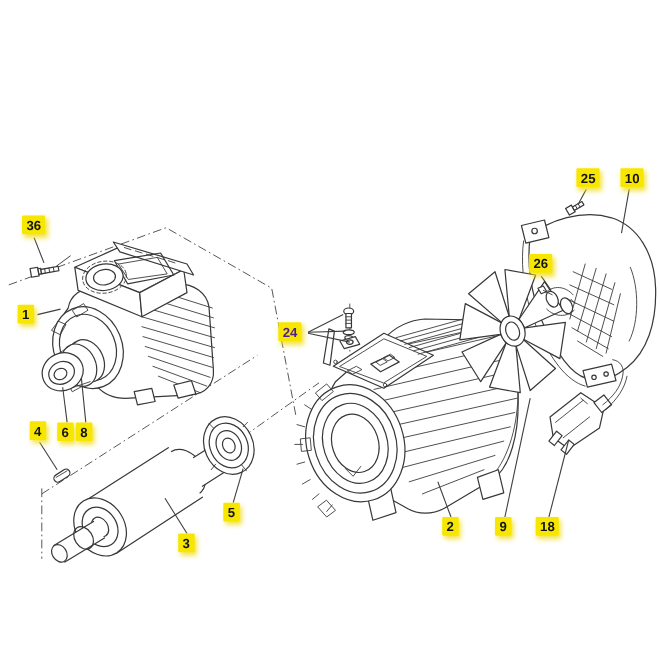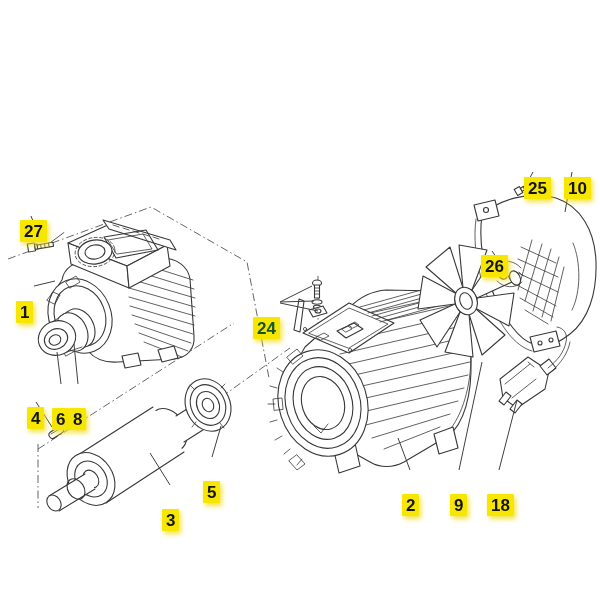--- a/index.html
+++ b/index.html
@@ -3,28 +3,27 @@
 <meta charset="utf-8">
 <style>
   html,body{margin:0;padding:0;width:600px;height:600px;background:#fff;overflow:hidden;}
   .stage{position:relative;width:600px;height:600px;font-family:"Liberation Sans",sans-serif;}
   .stage svg{position:absolute;left:0;top:0;}
   .plabel{
     position:absolute;
     background:#f7e600;
     color:#141414;
     font-weight:bold;
-    font-size:17px;
+    font-size:12px;
     line-height:1;
     padding:3px 4px 2px 4px;
     border-radius:1px;
     box-shadow:2px 3px 5px rgba(240,220,20,.8);
     letter-spacing:0px;
     user-select:none;
-    margin-top:24px;
   }
   .art{stroke:#383838;stroke-width:1.1;fill:none;stroke-linecap:round;stroke-linejoin:round;}
   .wfill{fill:#ffffff;}
   .dashdot{stroke:#555;stroke-width:0.9;fill:none;stroke-dasharray:8 3 1.5 3;}
   .leader{stroke:#3f3f3f;stroke-width:1;fill:none;}
   .thin{stroke-width:0.8;}
 </style>
 </head>
 <body>
 
@@ -225,28 +224,28 @@
         <line x1="410" y1="470" x2="398" y2="438" class="leader"></line>
         <line x1="459" y1="470" x2="482" y2="362" class="leader"></line>
         <line x1="499" y1="470" x2="517" y2="400" class="leader"></line>
         <line x1="492" y1="251" x2="501" y2="264" class="leader"></line>
         <line x1="533" y1="172" x2="526" y2="185" class="leader"></line>
         <line x1="572" y1="172" x2="565" y2="212" class="leader"></line>
       </g>
 </svg>
 
 <div id="labels-layer">
-      <div class="plabel" style="left: 20px; top: 196px; background: rgb(247, 230, 0); color: rgb(20, 20, 20);">27</div>
+      <div class="plabel" style="left: 20px; top: 196px; background: rgb(247, 230, 0); color: rgb(20, 20, 20);">36</div>
       <div class="plabel" style="left: 16px; top: 277px; background: rgb(247, 230, 0); color: rgb(20, 20, 20);">1</div>
       <div class="plabel" style="left: 27px; top: 383px; background: rgb(247, 230, 0); color: rgb(20, 20, 20);">4</div>
       <div class="plabel" style="left: 52px; top: 384px; background: rgb(247, 230, 0); color: rgb(20, 20, 20);">6</div>
       <div class="plabel" style="left: 69px; top: 384px; background: rgb(247, 230, 0); color: rgb(20, 20, 20);">8</div>
       <div class="plabel" style="left: 162px; top: 485px; background: rgb(247, 230, 0); color: rgb(20, 20, 20);">3</div>
       <div class="plabel" style="left: 203px; top: 457px; background: rgb(247, 230, 0); color: rgb(20, 20, 20);">5</div>
-      <div class="plabel" style="left: 253px; top: 293px; background: rgb(247, 230, 0); color: #14532d;">24</div>
+      <div class="plabel" style="left: 253px; top: 293px; background: rgb(247, 230, 0); color: #4c1d95;">24</div>
       <div class="plabel" style="left: 402px; top: 470px; background: rgb(247, 230, 0); color: rgb(20, 20, 20);">2</div>
       <div class="plabel" style="left: 450px; top: 470px; background: rgb(247, 230, 0); color: rgb(20, 20, 20);">9</div>
       <div class="plabel" style="left: 487px; top: 470px; background: rgb(247, 230, 0); color: rgb(20, 20, 20);">18</div>
       <div class="plabel" style="left: 481px; top: 231px; background: rgb(247, 230, 0); color: rgb(20, 20, 20);">26</div>
       <div class="plabel" style="left: 524px; top: 153px; background: rgb(247, 230, 0); color: rgb(20, 20, 20);">25</div>
       <div class="plabel" style="left: 564px; top: 153px; background: rgb(247, 230, 0); color: rgb(20, 20, 20); text-align: right;">10</div>
     </div>
 </div>
 
 </body></html>

